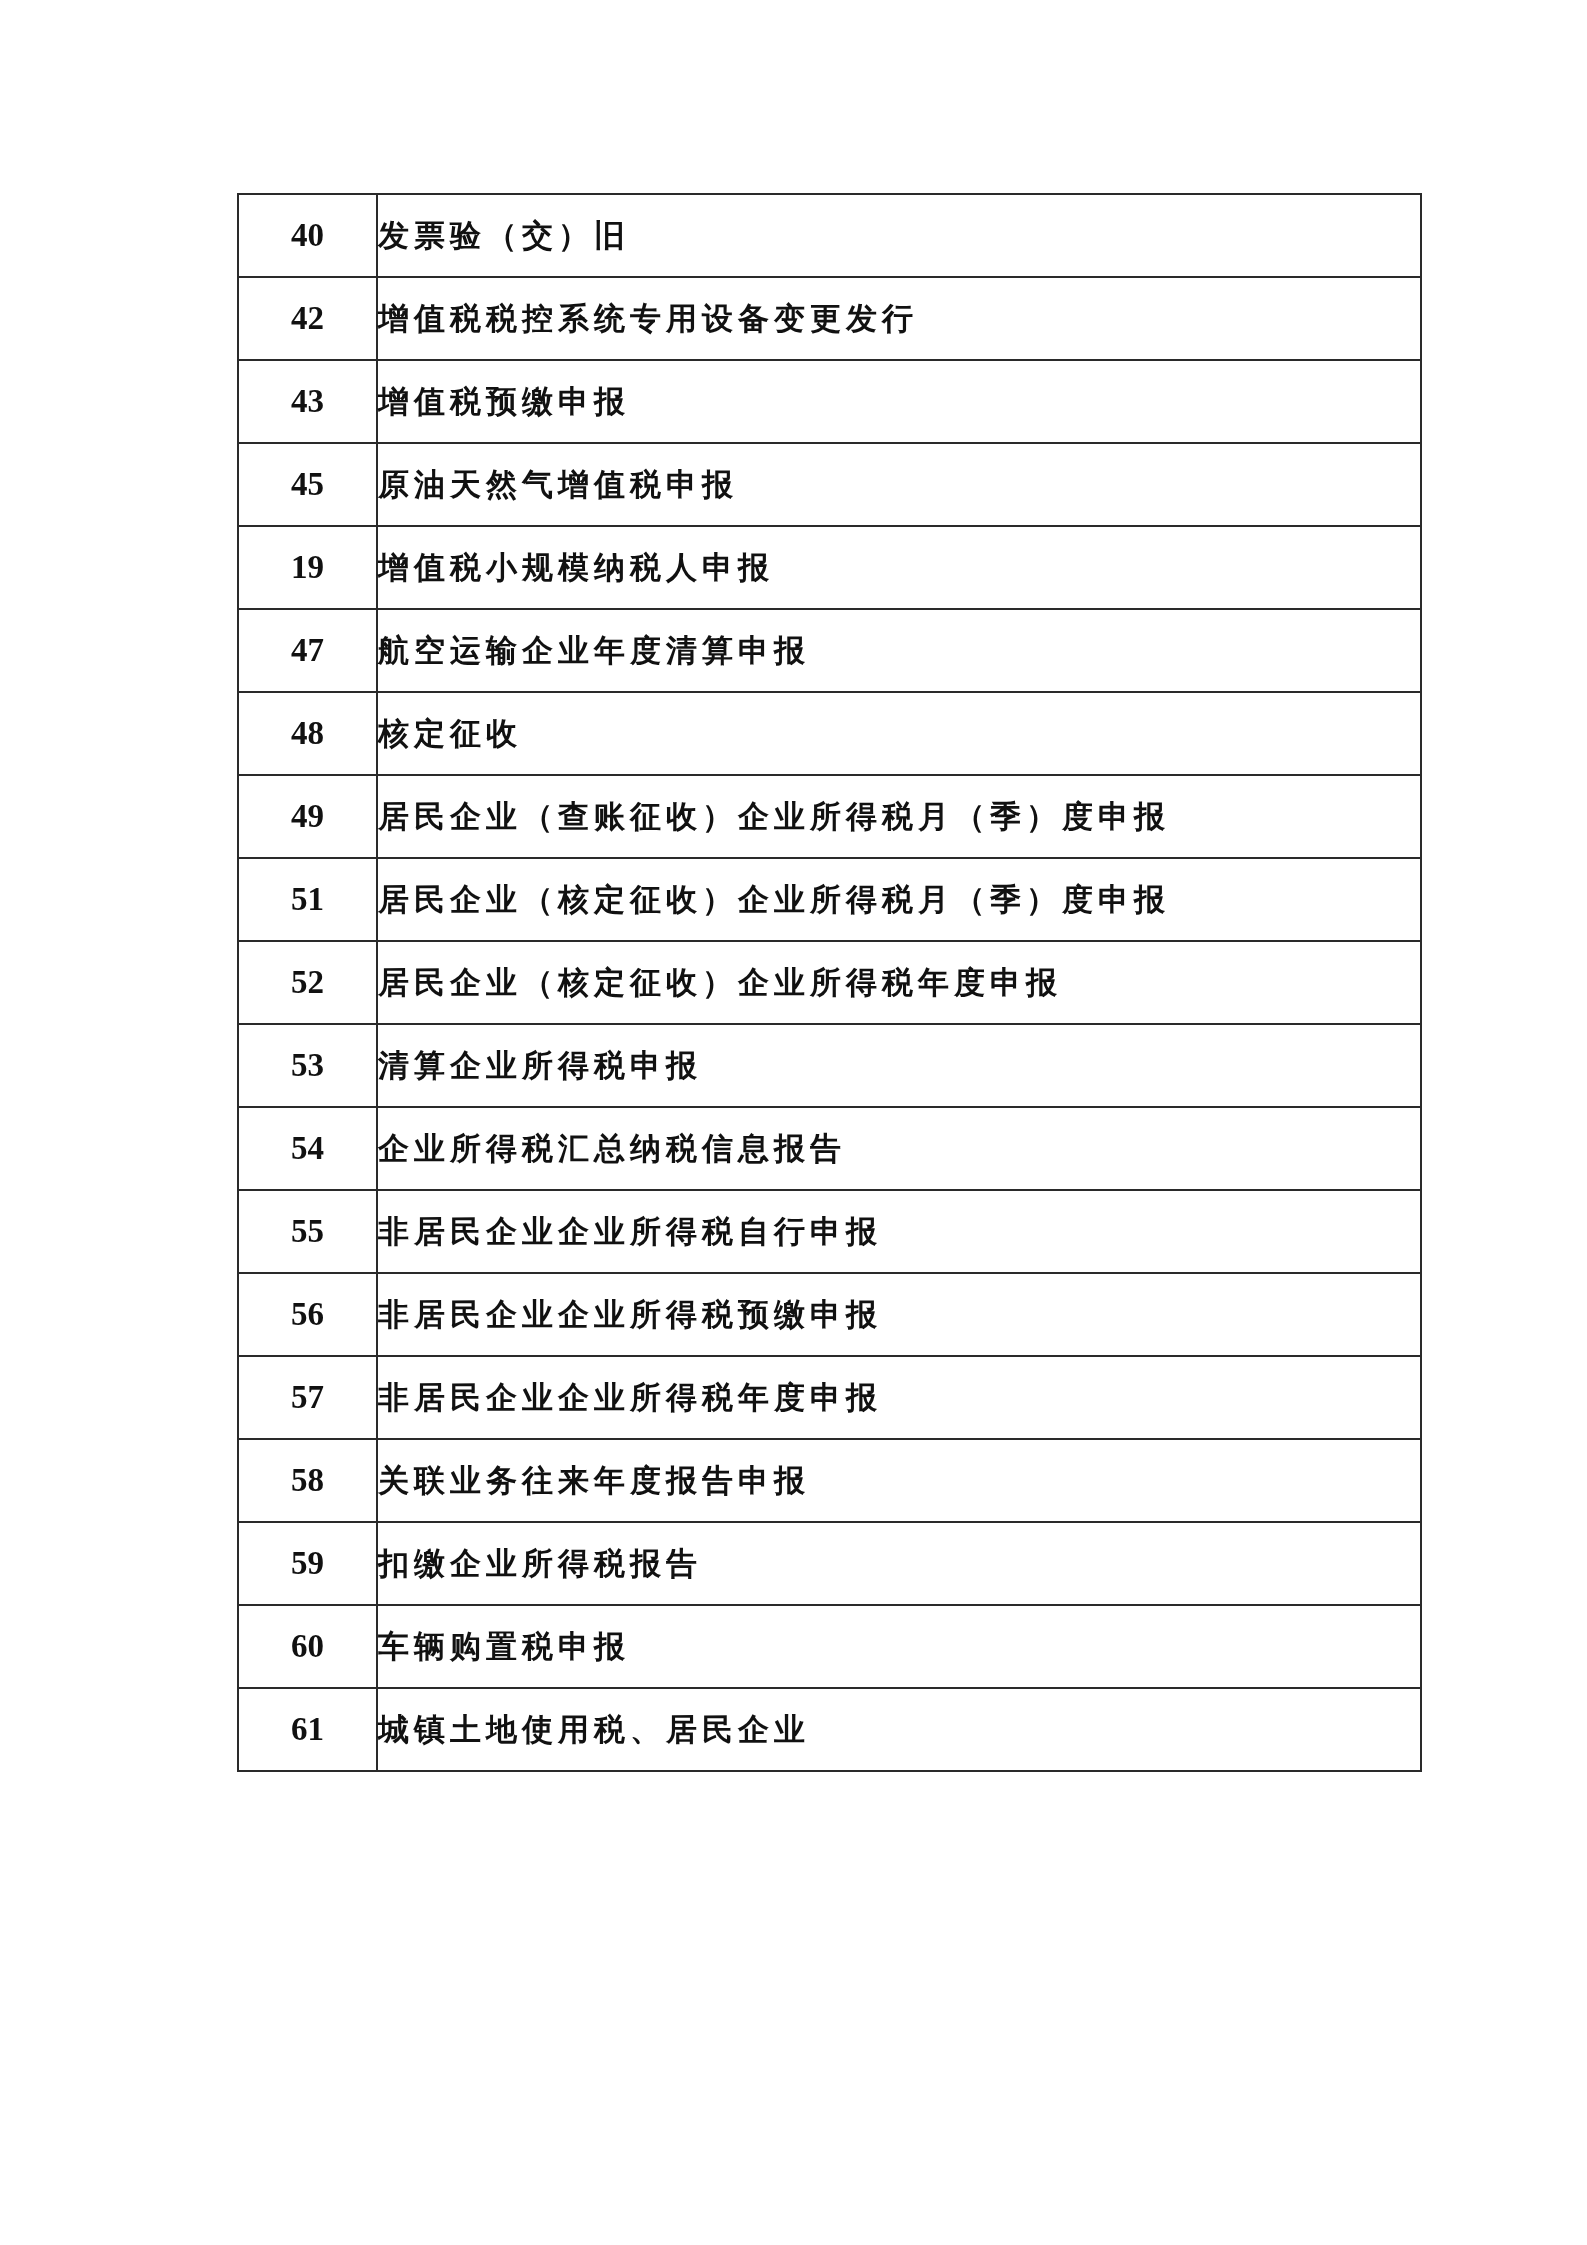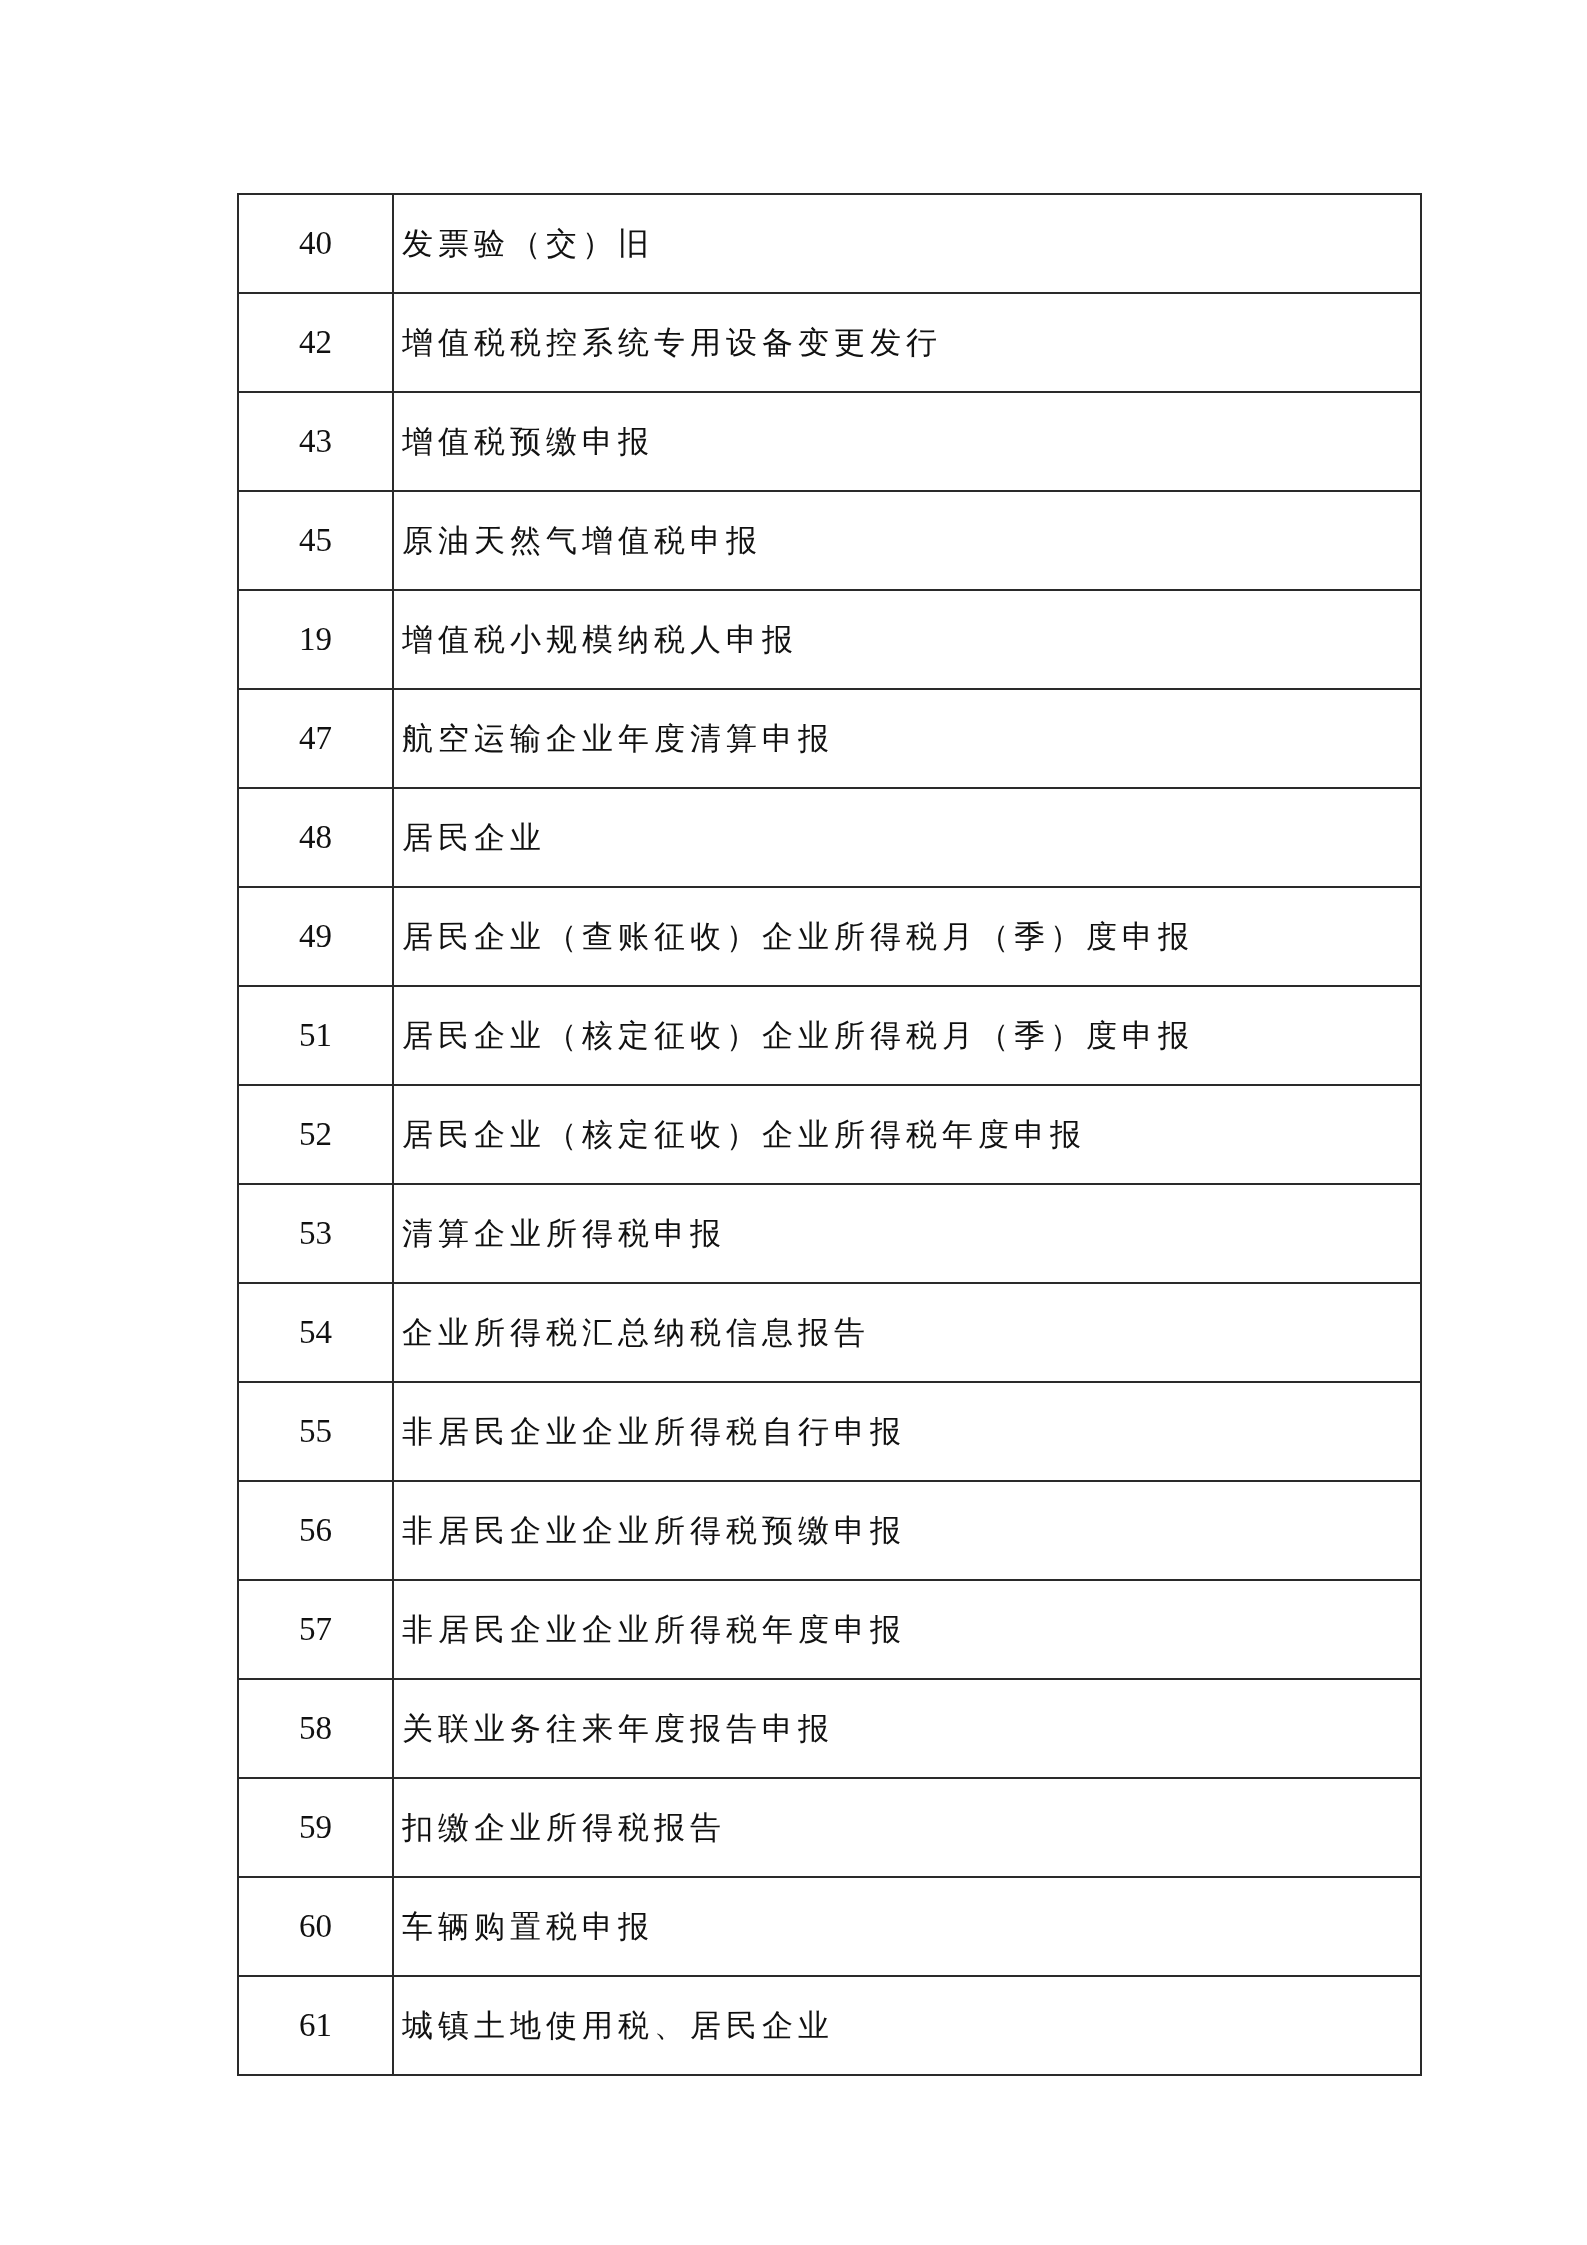--- a/index.html
+++ b/index.html
@@ -3,22 +3,23 @@
 <meta charset="utf-8">
 <style>
   html, body { margin: 0; padding: 0; background: #ffffff; }
   body { width: 1587px; height: 2245px; position: relative; overflow: hidden; }
   .page { position: absolute; left: 0; top: 0; width: 1587px; height: 2245px; background: #fff; }
   table.list {
     position: absolute; left: 237px; top: 193px; width: 1185px;
     border-collapse: collapse; table-layout: fixed;
   }
   table.list td {
-    border: 2px solid #2a2a2a; height: 81px; padding: 8px; vertical-align: middle;
+    border: 2px solid #2a2a2a; height: 81px; padding: 0; vertical-align: middle;
     color: #111;
+    font-weight: bold;
   }
   td.num {
     width: 137px; text-align: center;
     font-family: "Liberation Serif", "DejaVu Serif", serif;
     font-size: 33px;
   }
   td.name {
     padding-left: 15px;
     font-family: "DejaVu Sans", "Liberation Sans", sans-serif;
     font-size: 31px; letter-spacing: 5px;
@@ -51,21 +52,21 @@
       <tr>
           <td class="num">19</td>
           <td class="name">增值税小规模纳税人申报</td>
         </tr>
       <tr>
           <td class="num">47</td>
           <td class="name">航空运输企业年度清算申报</td>
         </tr>
       <tr>
           <td class="num">48</td>
-          <td class="name">居民企业</td>
+          <td class="name">核定征收</td>
         </tr>
       <tr>
           <td class="num">49</td>
           <td class="name">居民企业（查账征收）企业所得税月（季）度申报</td>
         </tr>
       <tr>
           <td class="num">51</td>
           <td class="name">居民企业（核定征收）企业所得税月（季）度申报</td>
         </tr>
       <tr>

